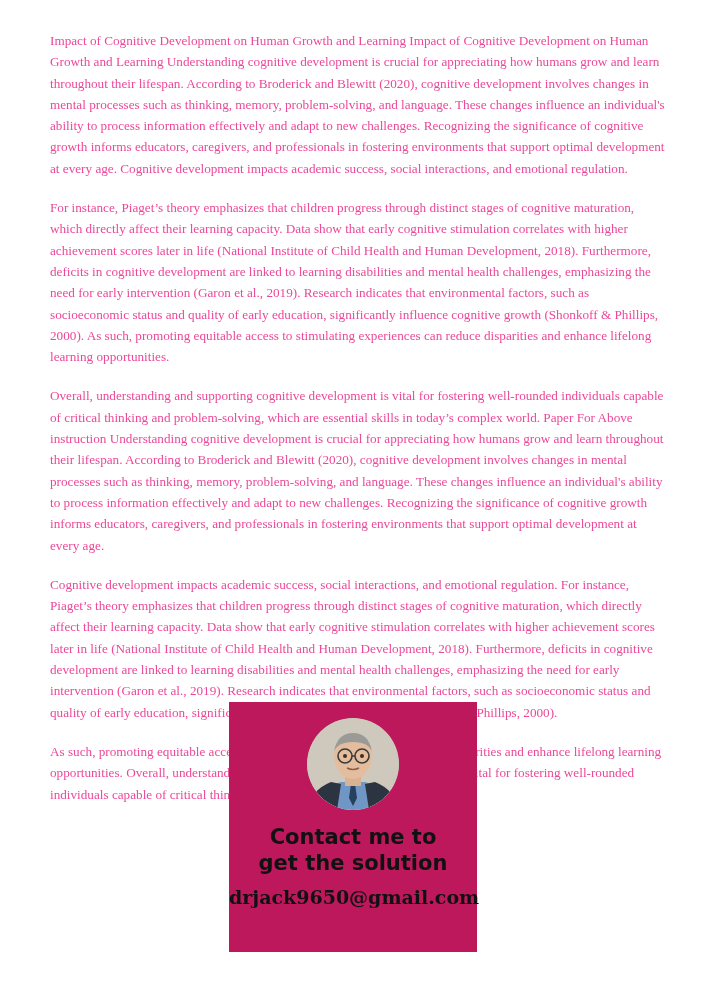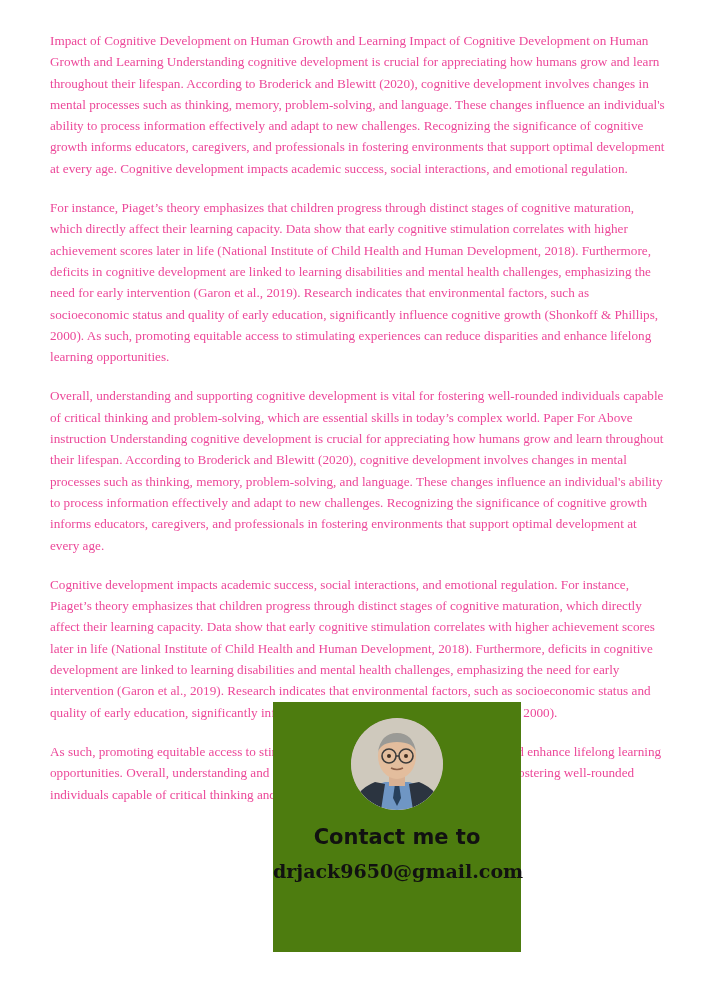--- a/index.html
+++ b/index.html
@@ -39,26 +39,25 @@
   .para.gap {
     margin-bottom: 18px;
   }
   
   .overlay-card {
     position: absolute;
     left: 229px;
     top: 702px;
     width: 248px;
     height: 250px;
-    background: #4d7c0f;
+    background: #be185d;
     display: flex;
     flex-direction: column;
     align-items: center;
     box-shadow: 0 0 0 0 rgba(0,0,0,0);
-    margin-left: 44px;
   }
   .avatar {
     width: 92px;
     height: 92px;
     border-radius: 50%;
     margin-top: 16px;
     overflow: hidden;
     position: relative;
     background: #b9b2a6;
   }
@@ -130,16 +129,17 @@
           <line x1="45" y1="38" x2="48" y2="38" stroke="#3a3a3a" stroke-width="1.6"></line>
 
           <circle cx="38" cy="38" r="2" fill="#402d20"></circle>
           <circle cx="55" cy="38" r="2" fill="#402d20"></circle>
 
           <path d="M40 50 Q46 53 52 50" stroke="#8c5f48" stroke-width="1.6" fill="none"></path>
         </g>
       </svg>
     </div>
     <div class="overlay-line1">Contact me to</div>
+    <div class="overlay-line2">get the solution</div>
     <div class="overlay-email">drjack9650@gmail.com</div>
   </div>
 
 </div>
 
 </body></html>

